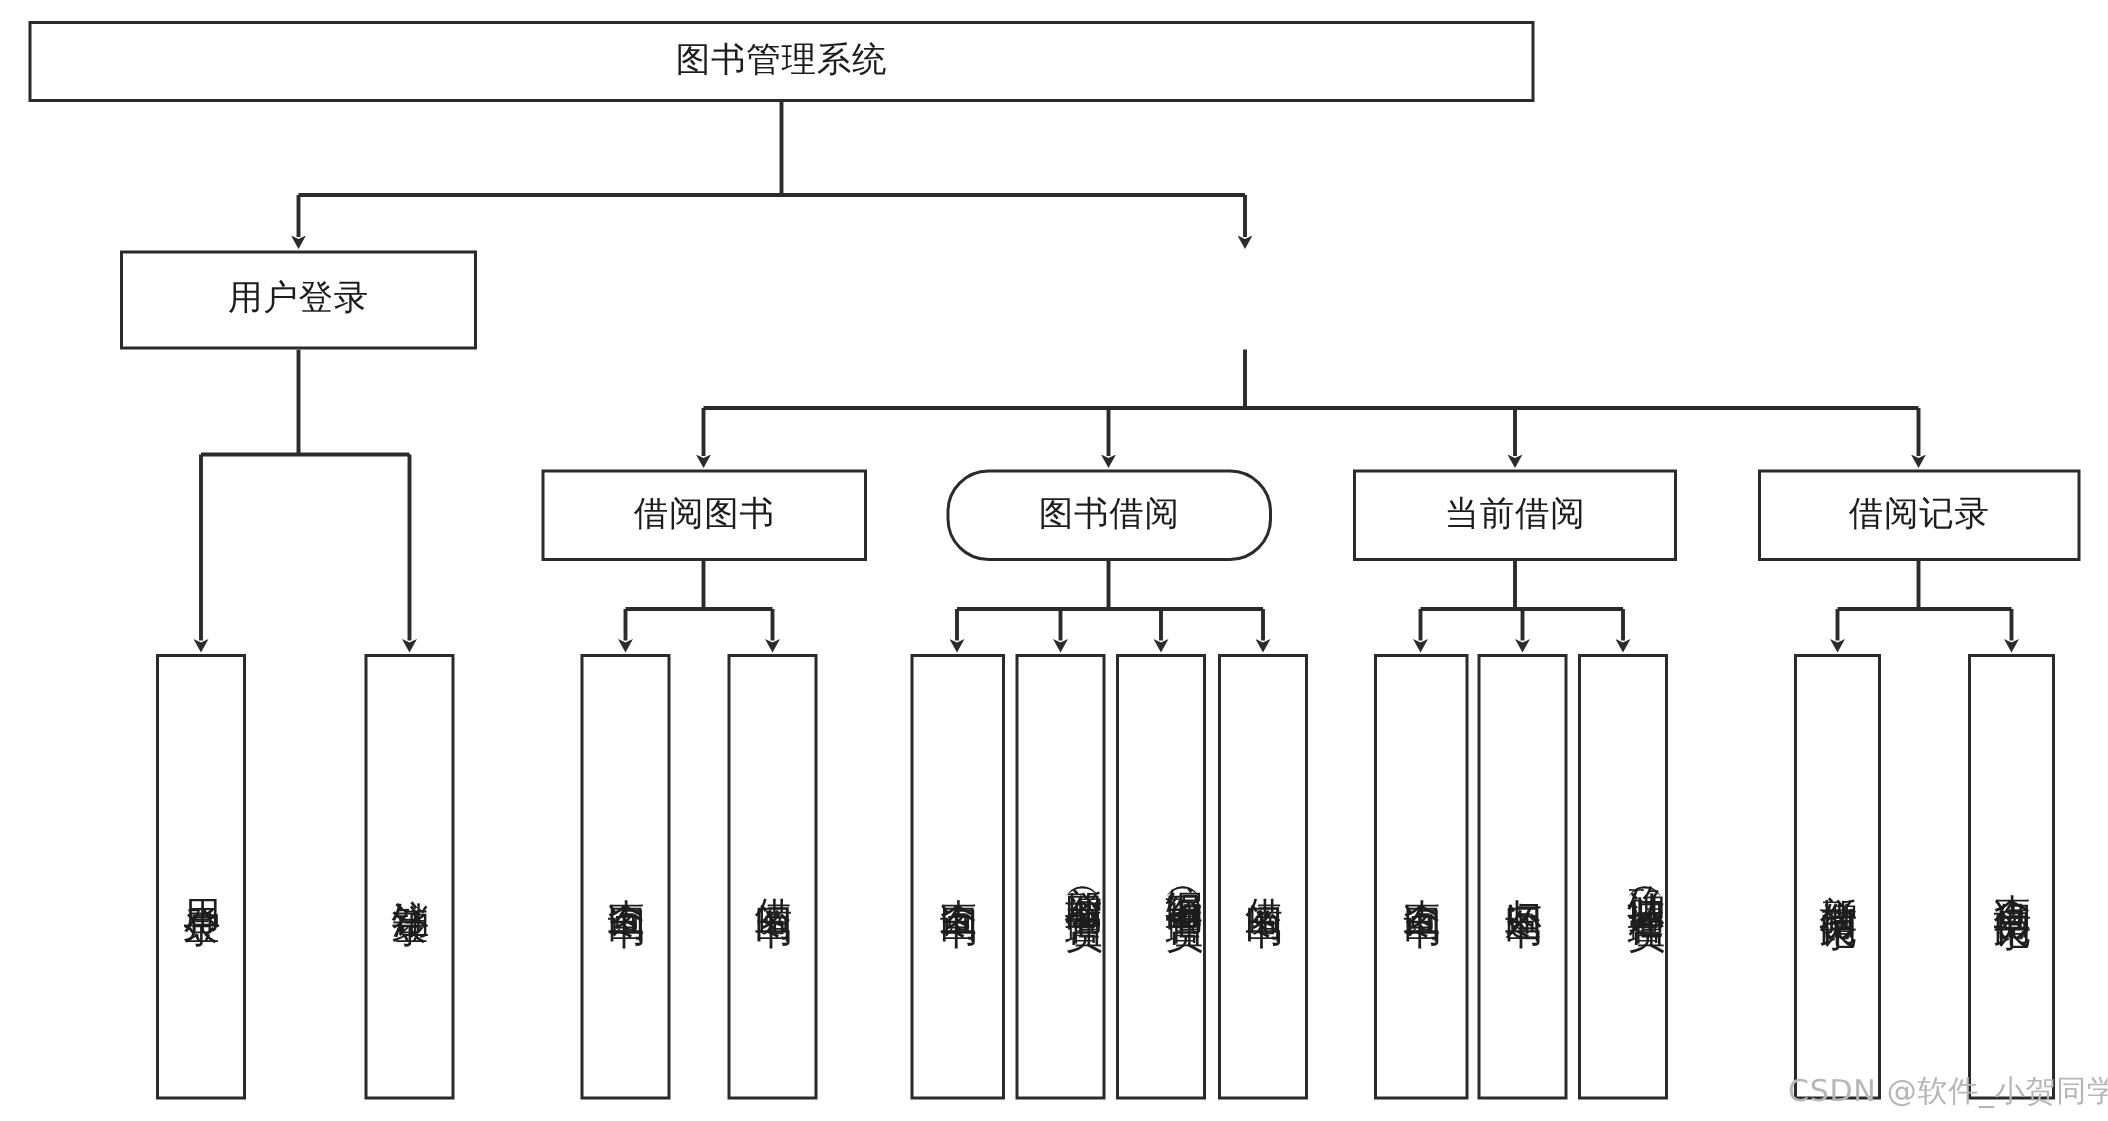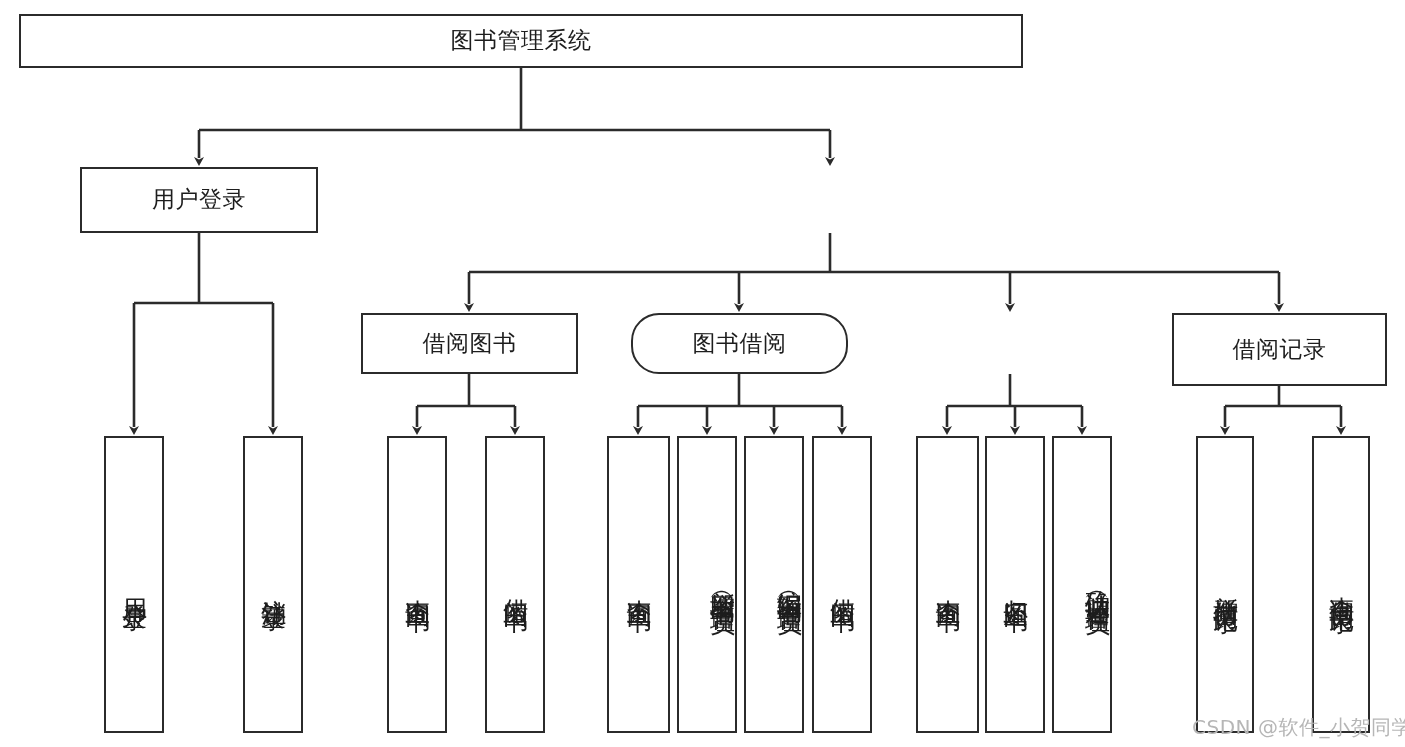--- a/index.html
+++ b/index.html
@@ -129,21 +129,22 @@
       <path d="M1341,406 L1341,427" marker-end="url(#arrow)"></path>
     </g>
   </svg>
 
   <div class="node node-h node-root" id="n-root" style="left: 19px; top: 14px; width: 1004px; height: 54px;">图书管理系统</div>
 
   <div class="node node-h" id="n-l2-0" style="left: 80px; top: 167px; width: 238px; height: 66px;">用户登录</div>
 
   <div class="node node-h" id="n-l3-0" style="left: 361px; top: 313px; width: 217px; height: 61px;">借阅图书</div>
   <div class="node node-h" id="n-l3-1" style="left: 631px; top: 313px; width: 217px; height: 61px; border-radius: 28px;">图书借阅</div>
-  <div class="node node-h" id="n-l3-3" style="left: 1172px; top: 313px; width: 215px; height: 73px; text-align: center;">借阅记录</div>
+  <div class="node node-h" id="n-l3-2" style="left: 902px; top: 313px; width: 216px; height: 61px;">当前借阅</div>
+  <div class="node node-h" id="n-l3-3" style="left: 1172px; top: 313px; width: 215px; height: 61px; text-align: center;">借阅记录</div>
 
   <div class="node node-v align-center" id="n-leaf-0" style="left: 104px; top: 436px; width: 60px; height: 297px;">用户登录</div>
   <div class="node node-v align-center" id="n-leaf-1" style="left: 243px; top: 436px; width: 60px; height: 297px;">注销登录</div>
   <div class="node node-v align-center" id="n-leaf-2" style="left: 387px; top: 436px; width: 60px; height: 297px;">查询图书</div>
   <div class="node node-v align-center" id="n-leaf-3" style="left: 485px; top: 436px; width: 60px; height: 297px;">借阅图书</div>
   <div class="node node-v align-center" id="n-leaf-4" style="left: 607px; top: 436px; width: 63px; height: 297px;">查询图书</div>
   <div class="node node-v align-top" id="n-leaf-5" style="left: 677px; top: 436px; width: 60px; height: 297px;">新增图书（管理员）</div>
   <div class="node node-v align-top" id="n-leaf-6" style="left: 744px; top: 436px; width: 60px; height: 297px;">编辑图书（管理员）</div>
   <div class="node node-v align-center" id="n-leaf-7" style="left: 812px; top: 436px; width: 60px; height: 297px;">借阅图书</div>
   <div class="node node-v align-center" id="n-leaf-8" style="left: 916px; top: 436px; width: 63px; height: 297px;">查询图书</div>

